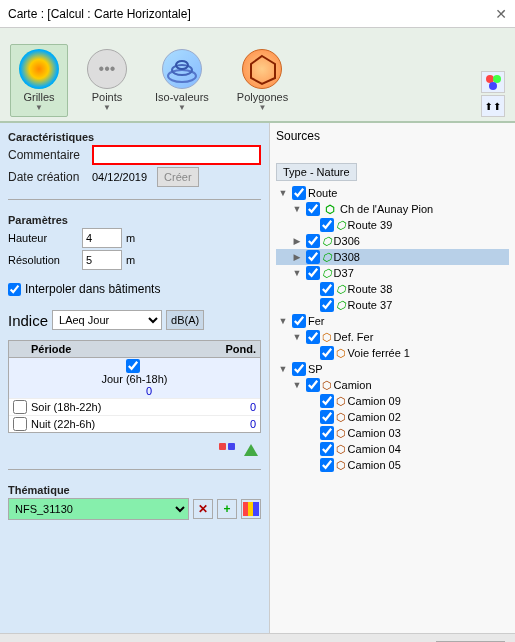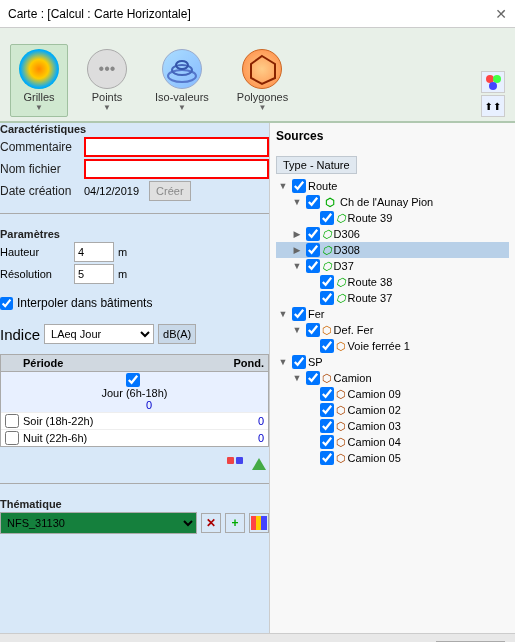--- a/index.html
+++ b/index.html
@@ -11,21 +11,21 @@
     .toolbar-item .icon-circle { width: 40px; height: 40px; border-radius: 50%; display: flex; align-items: center; justify-content: center; font-size: 18px; }
     .toolbar-item .icon-circle.grilles { background: radial-gradient(circle, #ff8800, #ffcc00, #00aaff, #00cc00); }
     .toolbar-item .icon-circle.points { background: radial-gradient(circle, #dddddd 30%, #cccccc); border: 1px solid #aaa; }
     .toolbar-item .icon-circle.iso { background: radial-gradient(circle, #88aaff 30%, #aaccff); border: 1px solid #aaa; }
     .toolbar-item .icon-circle.poly { background: radial-gradient(circle, #ffaaaa 30%, #ff8888); border: 1px solid #aaa; }
     .toolbar-item label { font-size: 11px; color: #333; margin-top: 2px; }
     .toolbar-item .arrow { font-size: 8px; color: #666; }
     .toolbar-corner { margin-left: auto; display: flex; flex-direction: column; gap: 2px; }
     .toolbar-corner-btn { width: 24px; height: 22px; background: #e8f0ff; border: 1px solid #ccc; display: flex; align-items: center; justify-content: center; cursor: pointer; font-size: 12px; }
     .main-content { display: flex; height: 510px; }
-    .left-panel { width: 270px; background: #d8e8f8; border-right: 1px solid #ccc; display: flex; flex-direction: column; gap: 6px; }
+    .left-panel { width: 270px; background: #d8e8f8; border-right: 1px solid #ccc; padding: 8px; display: flex; flex-direction: column; gap: 6px; }
     .section-label { font-size: 11px; font-weight: bold; color: #222; margin-bottom: 2px; }
     .form-row { display: flex; align-items: center; gap: 4px; margin-bottom: 2px; }
     .form-label { width: 80px; font-size: 12px; color: #222; }
     .form-input { flex: 1; height: 20px; border: 1px solid #aaa; background: #fff; padding: 0 3px; font-size: 11px; }
     .form-input-red { border: 2px solid red !important; }
     .form-row-dossier { display: flex; align-items: center; gap: 4px; }
     .folder-btn { width: 20px; height: 20px; background: #e8e8e8; border: 1px solid #aaa; cursor: pointer; display: flex; align-items: center; justify-content: center; font-size: 10px; }
     .create-btn { height: 20px; background: #e0e0e0; border: 1px solid #aaa; cursor: pointer; font-size: 11px; padding: 0 6px; color: #888; }
     .params-section { margin-top: 4px; }
     .param-row { display: flex; align-items: center; gap: 4px; margin-bottom: 2px; }
@@ -45,24 +45,24 @@
     .table-row { display: flex; align-items: center; border-bottom: 1px solid #eee; padding: 1px 4px; }
     .table-row:last-child { border-bottom: none; }
     .table-row.checked { background: #e8f0ff; flex-direction: column; }
     .row-check { width: 14px; height: 14px; margin-right: 4px; }
     .row-label { flex: 1; font-size: 11px; }
     .row-val { width: 35px; text-align: right; font-size: 11px; color: #0000cc; }
     .icon-row { display: flex; gap: 4px; justify-content: flex-end; margin-top: 2px; }
     .icon-btn { width: 20px; height: 18px; display: flex; align-items: center; justify-content: center; cursor: pointer; font-size: 12px; }
     .thematic-section { margin-top: 4px; }
     .thematic-row { display: flex; align-items: center; gap: 4px; }
-    .thematic-select { height: 22px; border: 1px solid #aaa; background: #15803d; font-size: 11px; padding: 0 2px; flex: 1; }
+    .thematic-select { height: 22px; border: 1px solid #aaa; background: #86efac; font-size: 11px; padding: 0 2px; flex: 1; }
     .thematic-btn { width: 20px; height: 20px; border: 1px solid #aaa; cursor: pointer; display: flex; align-items: center; justify-content: center; font-size: 12px; }
     .right-panel { flex: 1; background: #f8f8f8; padding: 6px; overflow-y: auto; }
-    .sources-label { font-size: 12px; font-weight: bold; margin-bottom: 13px; }
+    .sources-label { font-size: 12px; font-weight: normal; margin-bottom: 20px; }
     .type-badge { background: #e0e8f0; border: 1px solid #c0c8d0; padding: 2px 6px; font-size: 11px; margin-bottom: 4px; display: inline-block; }
     .tree { font-size: 11px; }
     .tree-item { display: flex; align-items: center; padding: 1px 0; cursor: pointer; }
     .tree-item.selected { background: #b8d0e8; }
     .tree-arrow { width: 14px; display: inline-block; text-align: center; font-size: 9px; color: #666; cursor: pointer; }
     .tree-check { width: 14px; height: 14px; margin: 0 2px; }
     .tree-icon { width: 16px; height: 14px; display: inline-flex; align-items: center; justify-content: center; margin-right: 2px; font-size: 10px; }
     .tree-label { font-size: 11px; }
     .indent-1 { padding-left: 14px; }
     .indent-2 { padding-left: 28px; }
@@ -126,24 +126,20 @@
     </div>
   </div>
 
   <div class="main-content">
 
     <div class="left-panel">
       <div>
         <div class="section-label">Caractéristiques</div>
         <div class="form-row">
           <span class="form-label">Commentaire</span>
-          <input class="form-input form-input-red" type="text" value="" style="">
-        </div>
-        <div class="form-row">
-          <span class="form-label">Nom fichier</span>
           <input class="form-input form-input-red" type="text" value="" style="">
         </div>
         <div class="form-row">
           <span class="form-label">Date création</span>
           <span style="font-size:11px;margin-right:6px;">04/12/2019</span>
           <button class="create-btn">Créer</button>
         </div>
       </div>
 
       <div class="divider"></div>

